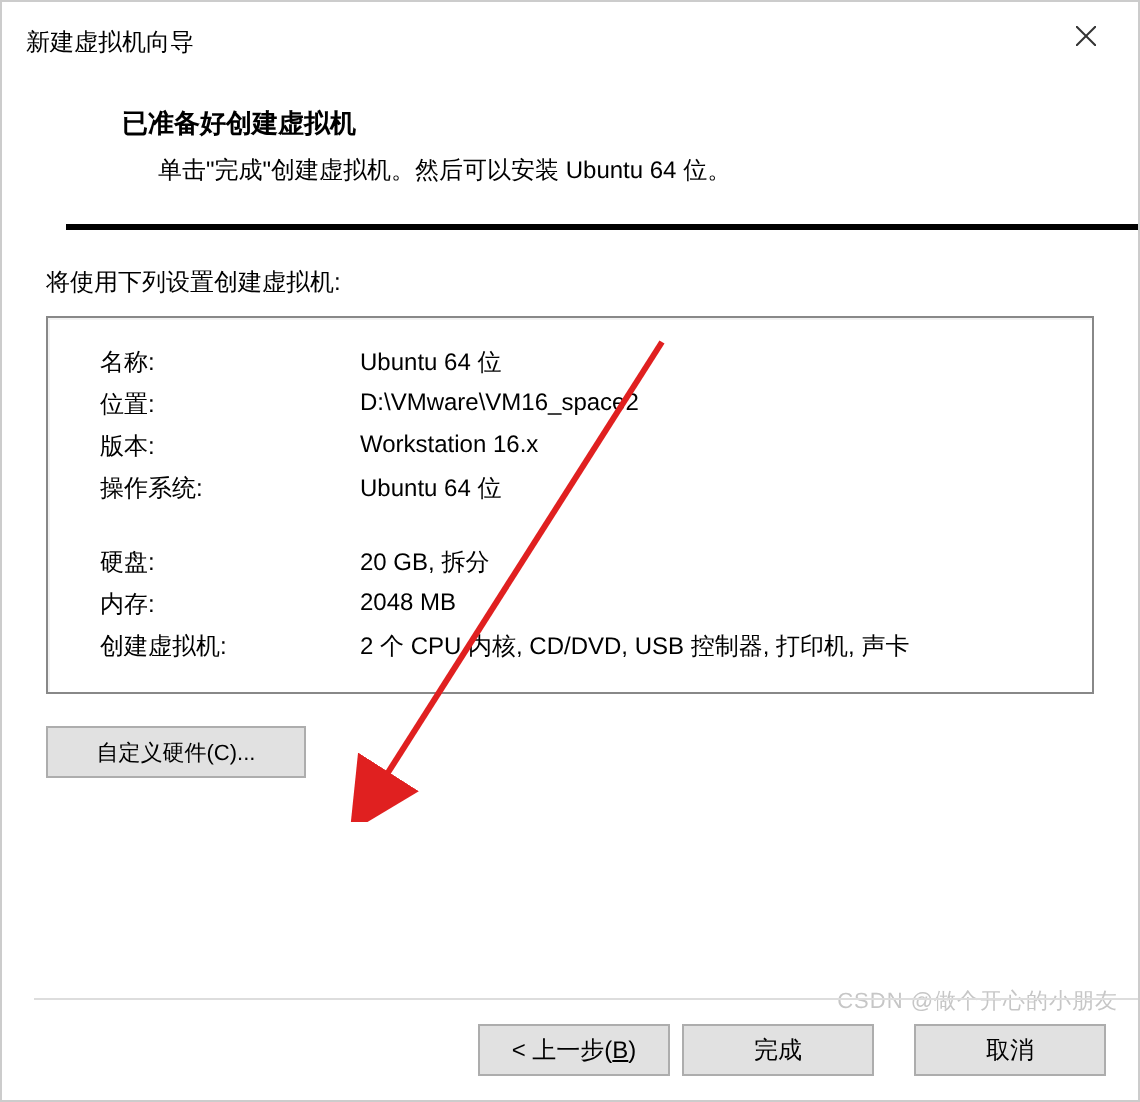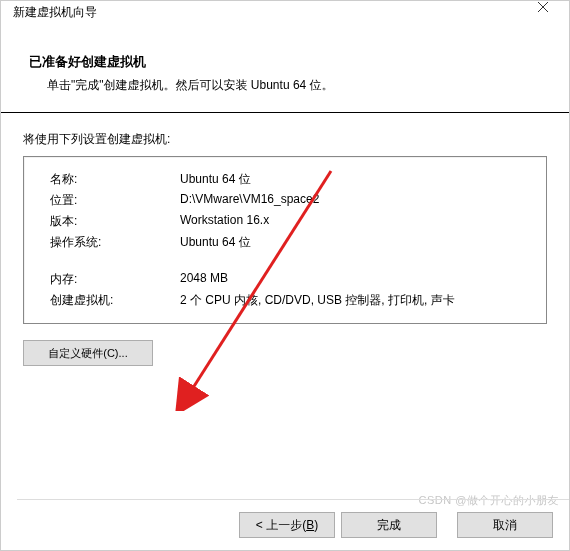--- a/index.html
+++ b/index.html
@@ -12,38 +12,39 @@
       font-size: 12px;
       background: #fff;
       width: 570px;
       height: 551px;
       position: relative;
       border: 1px solid #ccc;
     }
     .titlebar {
       display: flex;
       justify-content: space-between;
-      align-items: flex-end;
+      align-items: center;
       padding: 20px 12px;
       height: 34px;
     }
     .close-btn {
       width: 40px;
       height: 28px;
       display: flex;
       align-items: center;
       justify-content: center;
       cursor: pointer;
       font-size: 14px;
       margin-top: -6px;
       margin-right: -6px;
     }
     .header-section {
       padding: 12px 28px 18px 28px;
-      border-bottom: 1px solid #000000;
+      border-bottom: 3px solid #000000;
+      margin-left: 32px;
     }
     .header-title {
       font-weight: bold;
       font-size: 13px;
       margin-bottom: 6px;
     }
     .header-subtitle {
       font-size: 12px;
       padding-left: 18px;
     }
@@ -165,20 +166,24 @@
       </tr>
       <tr>
         <td class="label-col">操作系统:</td>
         <td>Ubuntu 64 位</td>
       </tr>
       <tr class="spacer-row">
             <td></td>
             <td></td>
           </tr>
       <tr>
+        <td class="label-col">硬盘:</td>
+        <td>20 GB, 拆分</td>
+      </tr>
+      <tr>
         <td class="label-col">内存:</td>
         <td>2048 MB</td>
       </tr>
       <tr>
         <td class="label-col">创建虚拟机:</td>
         <td>2 个 CPU 内核, CD/DVD, USB 控制器, 打印机, 声卡</td>
       </tr>
     </tbody>
       </table>
   </div>

